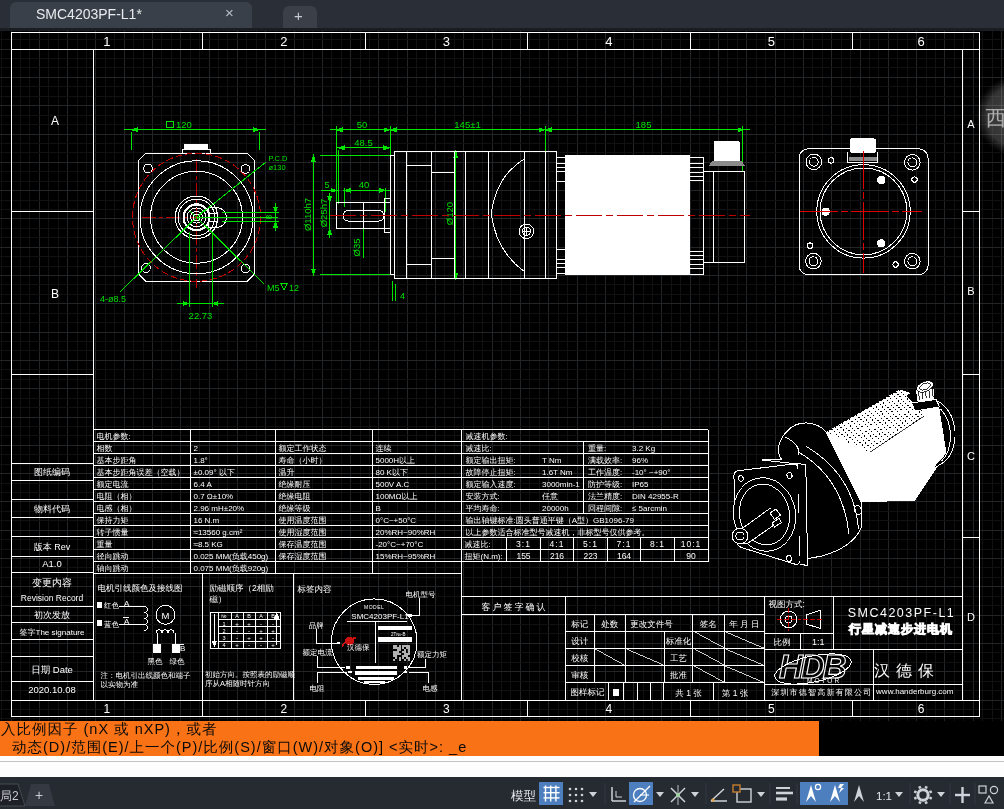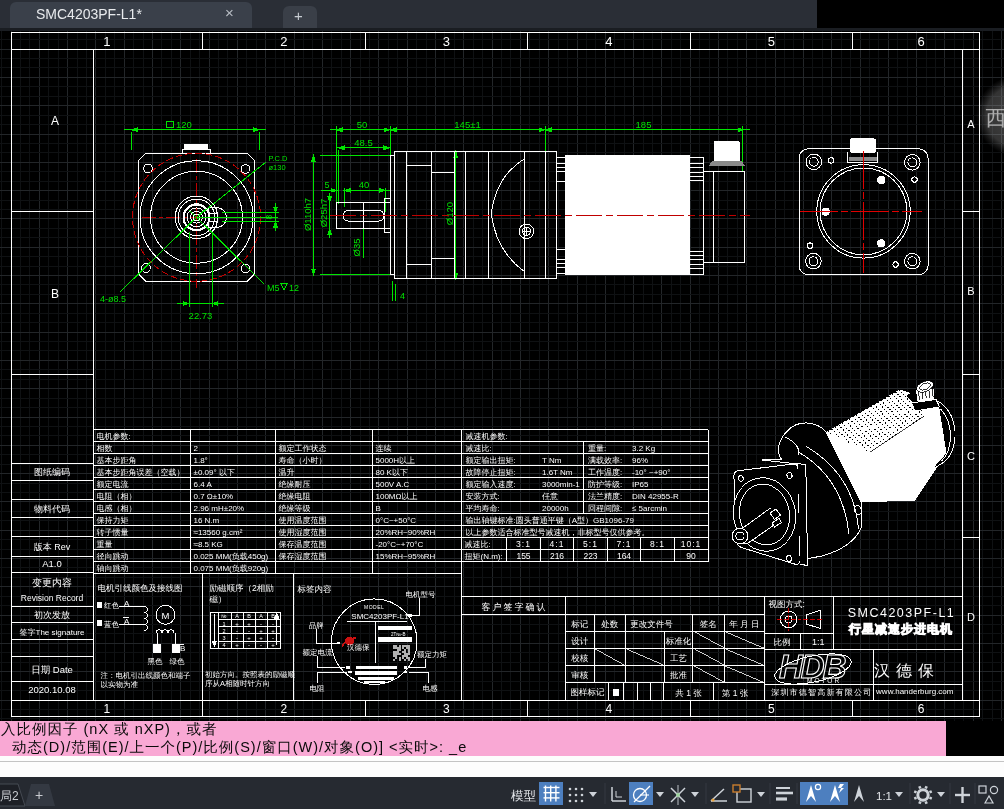--- a/index.html
+++ b/index.html
@@ -819,29 +819,29 @@
 <ellipse cx="764.5" cy="514.5" rx="31" ry="37" transform="rotate(-11 764.5 514.5)" fill="#000" stroke="#fff"></ellipse>
 <ellipse cx="764.5" cy="514.5" rx="25" ry="30.5" transform="rotate(-11 764.5 514.5)" fill="none" stroke="#fff"></ellipse>
 <path d="M770.5,508 L741.5,529 Q736,533 738.5,539.5 Q741,545 747.5,543.5 L774,525" fill="#000" stroke="#fff"></path>
 <ellipse cx="740" cy="536" rx="8" ry="7.6" fill="#000" stroke="#fff"></ellipse>
 <ellipse cx="740" cy="536" rx="4.1" ry="3.9" fill="none" stroke="#fff"></ellipse>
 <path d="M770,513 l6,-4 l4.5,6 l-6,4.5 Z" stroke="#fff" fill="none"></path>
 <path d="M772,523 l7,-4.5 l2.5,4 l-7,4.5 Z" stroke="#fff" fill="none"></path>
 </g>
 </g>
     </svg>
-<div style="position:absolute;left:0;top:0;width:817px;height:28px;background:#2a2e36">
+<div style="position:absolute;left:0;top:0;width:1004px;height:28px;background:#2a2e36">
 <div style="position:absolute;left:10px;top:2px;width:242px;height:26px;background:#3a404a;border-radius:6px 6px 0 0"></div>
 <div style="position:absolute;left:36px;top:6px;font-size:14px;color:#e8eaed">SMC4203PF-L1*</div>
 <div style="position:absolute;left:225px;top:4px;font-size:15px;color:#b9bec5">×</div>
 <div style="position:absolute;left:283px;top:6px;width:34px;height:22px;background:#3a3f48;border-radius:6px 6px 0 0"></div>
 <div style="position:absolute;left:294px;top:7px;font-size:15px;color:#c7ccd2">+</div>
 </div>
 <div style="position:absolute;left:0;top:28px;width:1004px;height:3px;background:#1a1d22"></div>
-<div style="position:absolute;left:0;top:721px;width:946px;height:35px;background:#f9a8d4;color:#0a0a0a;font-size:14.5px;line-height:17.5px;letter-spacing:1px;white-space:nowrap">
+<div style="position:absolute;left:0;top:721px;width:819px;height:35px;background:#f97316;color:#0a0a0a;font-size:14.5px;line-height:17.5px;letter-spacing:1px;white-space:nowrap">
 <div style="margin-left:1px">入比例因子 (nX 或 nXP)，或者</div>
 <div style="margin-left:12px">动态(D)/范围(E)/上一个(P)/比例(S)/窗口(W)/对象(O)] &lt;实时&gt;: _e</div>
 </div>
 <div style="position:absolute;left:0;top:756px;width:1004px;height:21px;background:#fdfdfd;border-bottom:1px solid #9aa0a6">
 <div style="position:absolute;left:0;top:5px;width:1004px;height:1px;background:#c4c4c4"></div>
 </div>
 <svg width="1004" height="32" style="position:absolute;left:0;top:777px">
 <rect width="1004" height="32" fill="#262a31"></rect>
 <polygon points="-8,29 -3,7 18,7 25,29" fill="#1d2026" stroke="#454a52" stroke-width="1"></polygon>
 <text x="0" y="23" font-size="12" fill="#c9ccd1">局2</text>

